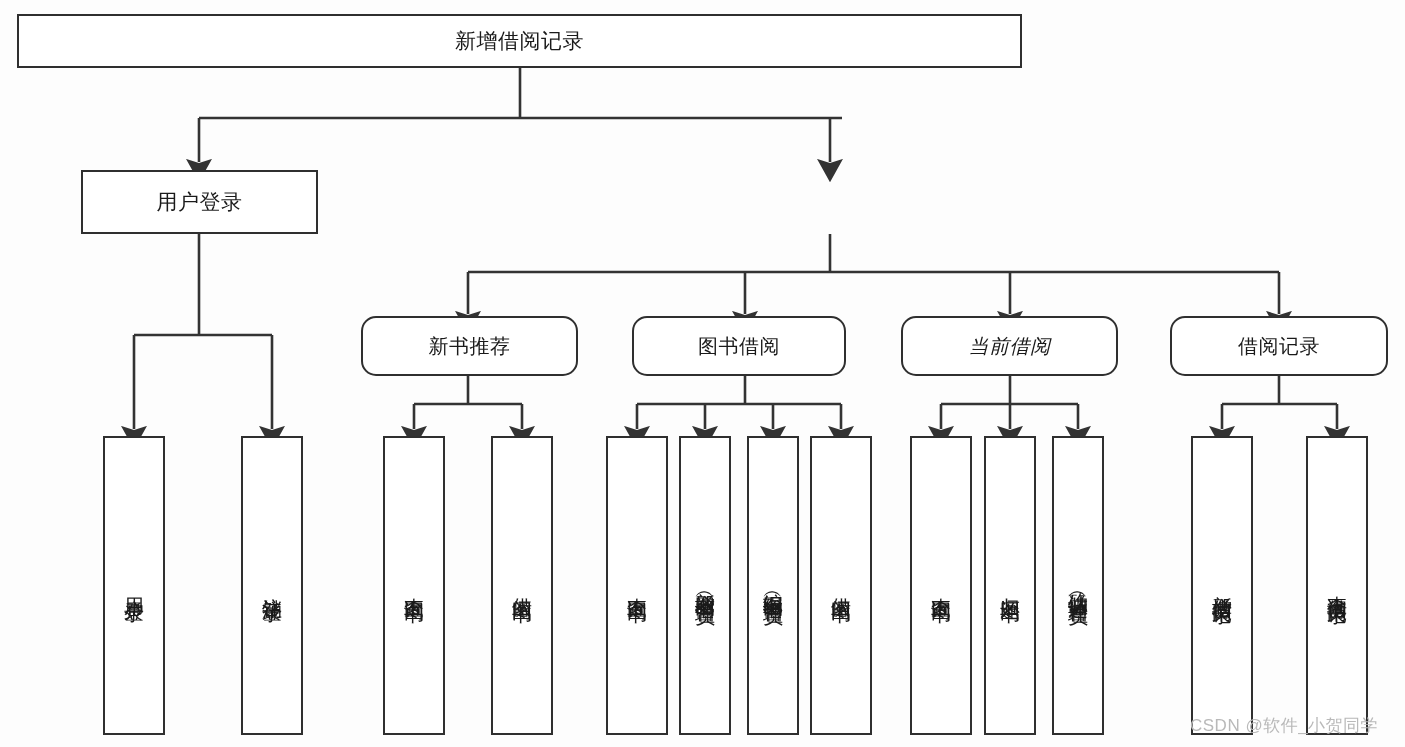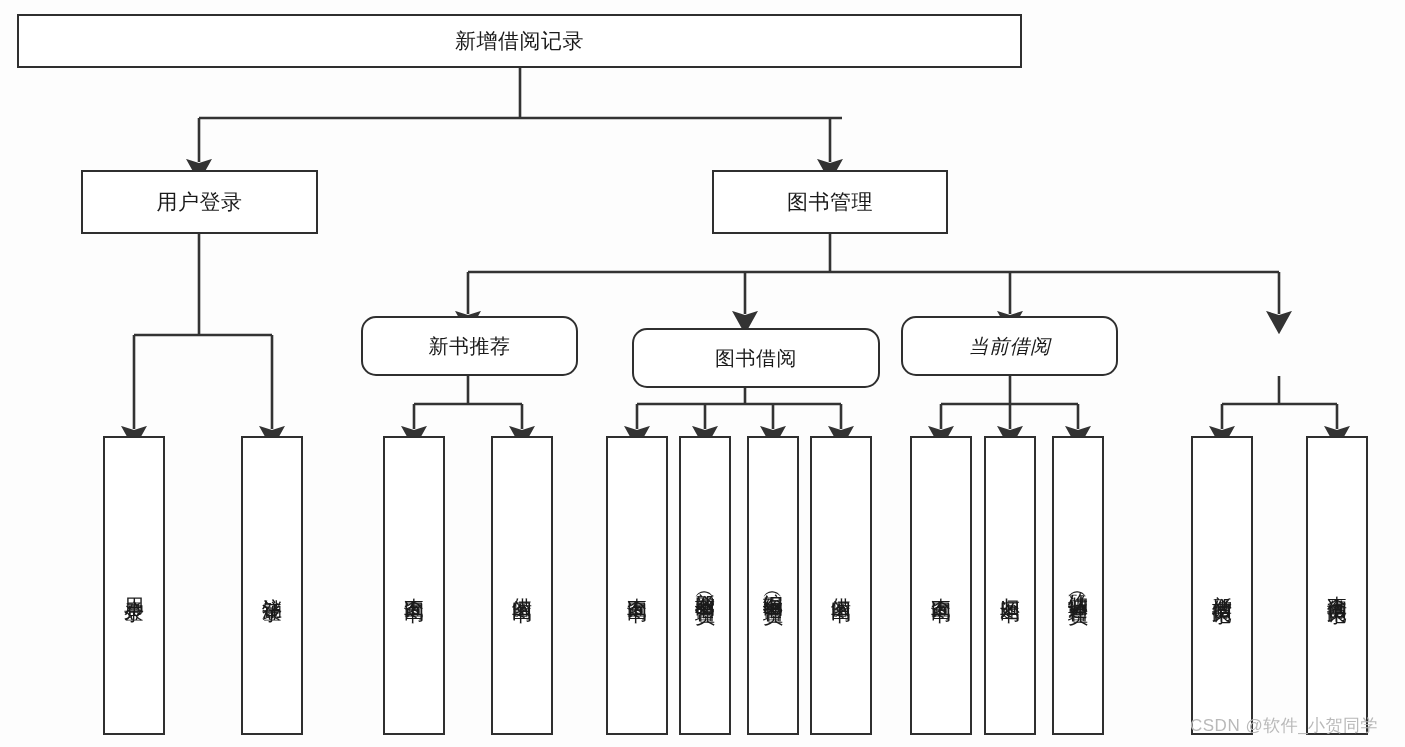--- a/index.html
+++ b/index.html
@@ -129,36 +129,36 @@
   </svg>
 
   <div class="node root" style="left:17px; top:14px; width:1005px; height:54px;">
     <span class="hlabel">新增借阅记录</span>
   </div>
 
   <div class="node level2" style="left:81px; top:170px; width:237px; height:64px;">
     <span class="hlabel">用户登录</span>
   </div>
 
-  <div class="node level2" style="left:712px; top:170px; width:236px; height:64px;">
-    <span class="hlabel">图书管理</span>
-  </div>
 
   <div class="node level3" style="left:361px; top:316px; width:217px; height:60px;">
     <span class="hlabel">新书推荐</span>
   </div>
 
-  <div class="node level3" style="left:632px; top:328px; width:248px; height:60px;">
+  <div class="node level3" style="left:632px; top:316px; width:214px; height:60px;">
     <span class="hlabel">图书借阅</span>
   </div>
 
   <div class="node level3" style="left:901px; top:316px; width:217px; height:60px;font-style:italic;">
     <span class="hlabel">当前借阅</span>
   </div>
 
+  <div class="node level3" style="left:1170px; top:316px; width:218px; height:60px;">
+    <span class="hlabel">借阅记录</span>
+  </div>
 
   <div class="node leaf" style="left:103px; top:436px; width:62px; height:299px;">
     <span class="vlabel">用户登录</span>
   </div>
 
   <div class="node leaf" style="left:241px; top:436px; width:62px; height:299px;">
     <span class="vlabel">注销登录</span>
   </div>
 
   <div class="node leaf" style="left:383px; top:436px; width:62px; height:299px;">

